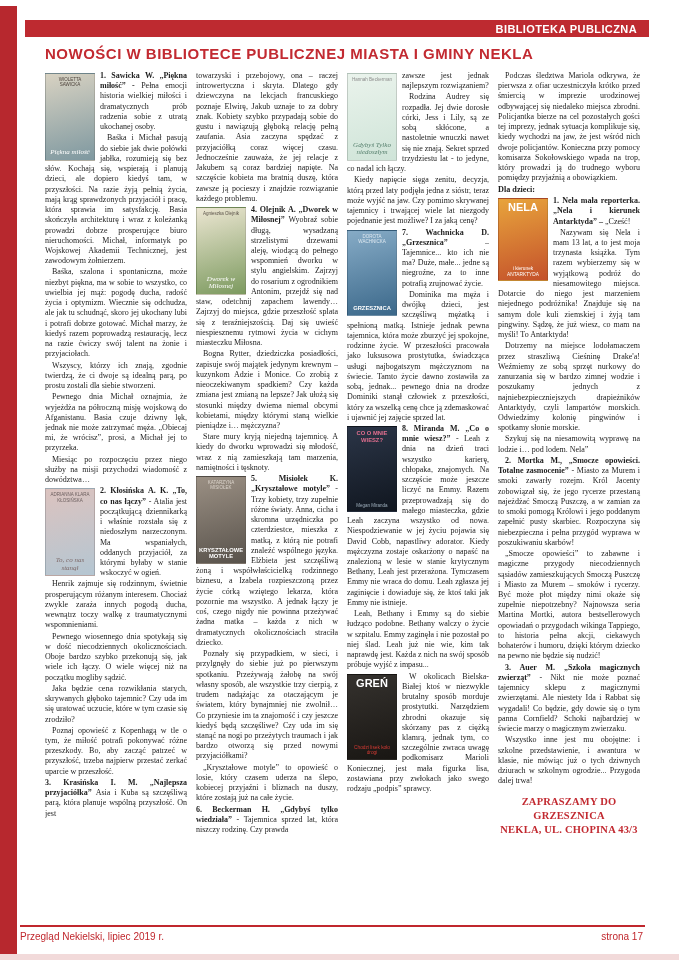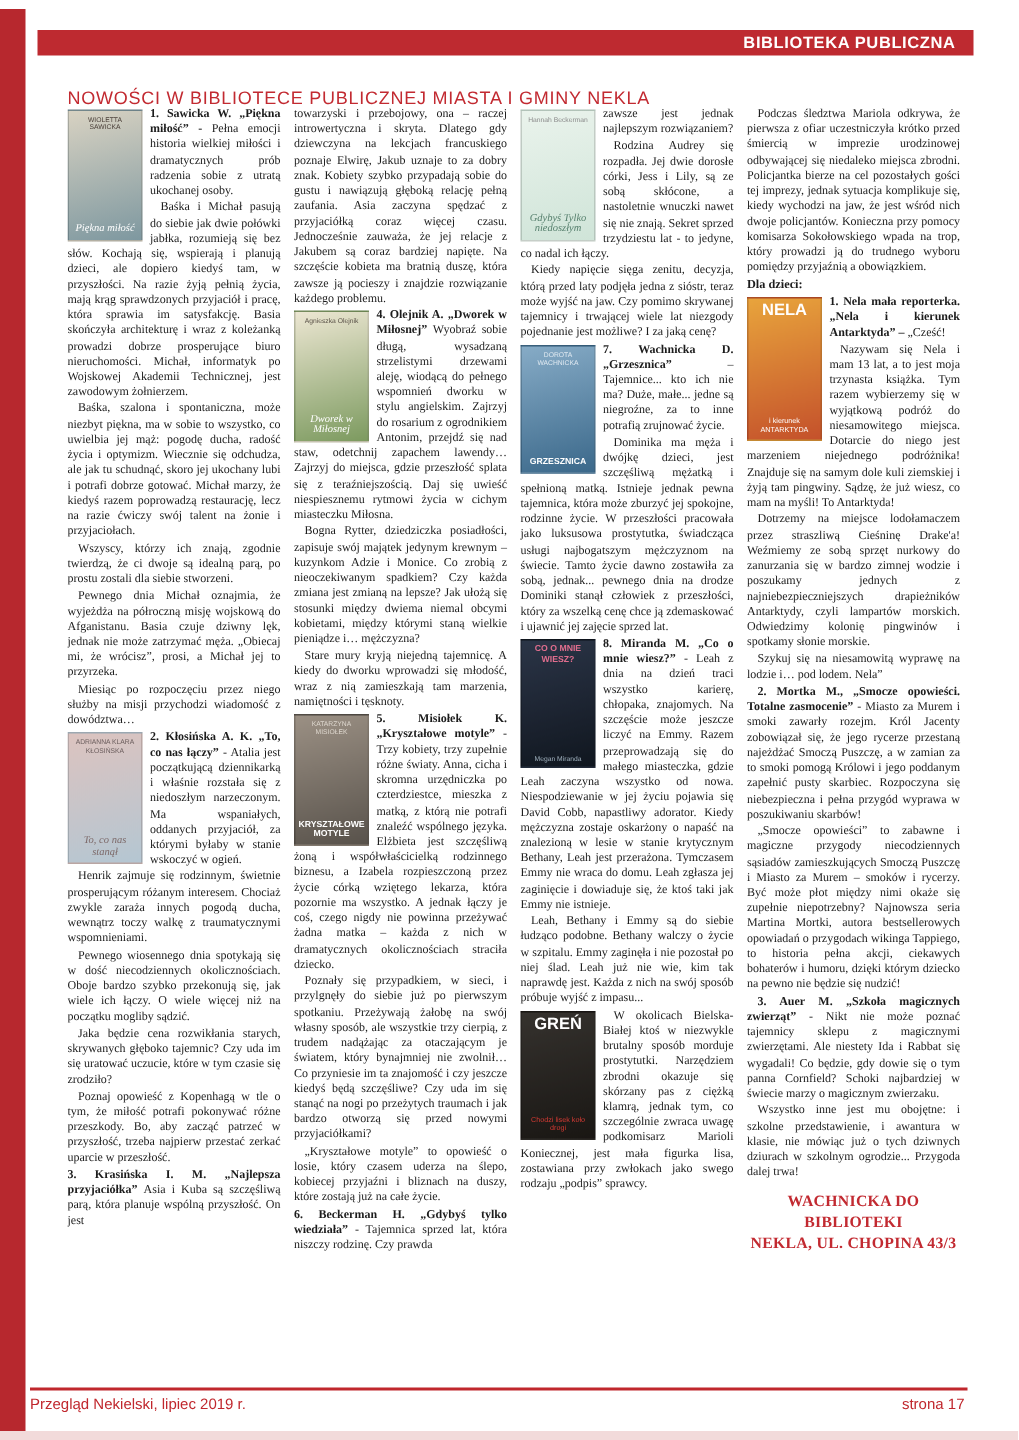--- a/index.html
+++ b/index.html
@@ -4,21 +4,21 @@
 <style>
   html,body{margin:0;padding:0;background:#ffffff;}
   .page{position:relative;width:679px;height:960px;background:#ffffff;overflow:hidden;
         font-family:"Liberation Serif",serif;}
   .leftbar{position:absolute;left:0;top:6px;width:17px;height:954px;background:#b7282e;}
   .banner{position:absolute;left:25px;top:20px;width:624px;height:17px;background:#be2a30;
           color:#ffffff;display:flex;align-items:center;justify-content:flex-end;
           padding-right:12px;box-sizing:border-box;
           font-family:"Liberation Sans",sans-serif;font-size:11px;font-weight:600;letter-spacing:.4px;text-align:center;}
   .title{position:absolute;left:45px;top:45px;width:600px;color:#c22a31;
-         font-family:"Liberation Sans",sans-serif;font-size:12px;font-weight:400;letter-spacing:.5px;margin-top:13px;}
+         font-family:"Liberation Sans",sans-serif;font-size:15px;font-weight:700;letter-spacing:.5px;}
   .columns{position:absolute;left:45px;top:71px;width:597px;height:851px;display:flex;gap:9px;overflow:hidden;}
   .col{width:142px;font-size:8px;line-height:1.28;text-align:justify;color:#1c1c1c;}
   .col p{margin:0 0 1px 0;text-indent:7px;}
   .col p.noindent{text-indent:0;}
   .lead{font-weight:700;margin-top:48px;}
   .kids-heading{font-weight:700;font-size:8.2px;}
   .invite{color:#c22a31;font-family:"Liberation Serif",serif;font-size:10.5px;line-height:1.3;
           font-weight:600;text-align:center;margin-top:9px;letter-spacing:.2px;}
   .cover{float:left;width:50px;margin:2px 5px 2px 0;padding:3px 2px;box-sizing:border-box;
          display:flex;flex-direction:column;justify-content:space-between;align-items:center;
@@ -109,34 +109,34 @@
         <p>Leah, Bethany i Emmy są do siebie łudząco podobne. Bethany walczy o życie w szpitalu. Emmy zaginęła i nie pozostał po niej ślad. Leah już nie wie, kim tak naprawdę jest. Każda z nich na swój sposób próbuje wyjść z impasu...</p>
         <div class="cover" style="background: linear-gradient(165deg, rgb(53, 50, 46), rgb(25, 22, 19)); height: 86px;">
           <div class="cl big" style="color: rgb(255, 255, 255);">GREŃ</div>
           <div class="cl small" style="color: rgb(210, 58, 51);">Chodzi lisek koło drogi</div>
         </div>
         <p>W okolicach Bielska-Białej ktoś w niezwykle brutalny sposób morduje prostytutki. Narzędziem zbrodni okazuje się skórzany pas z ciężką klamrą, jednak tym, co szczególnie zwraca uwagę podkomisarz Marioli Koniecznej, jest mała figurka lisa, zostawiana przy zwłokach jako swego rodzaju „podpis” sprawcy.</p>
       </div>
     <div class="col" id="col-3">
         <p>Podczas śledztwa Mariola odkrywa, że pierwsza z ofiar uczestniczyła krótko przed śmiercią w imprezie urodzinowej odbywającej się niedaleko miejsca zbrodni. Policjantka bierze na cel pozostałych gości tej imprezy, jednak sytuacja komplikuje się, kiedy wychodzi na jaw, że jest wśród nich dwoje policjantów. Konieczna przy pomocy komisarza Sokołowskiego wpada na trop, który prowadzi ją do trudnego wyboru pomiędzy przyjaźnią a obowiązkiem.</p>
         <p class="kids-heading noindent">Dla dzieci:</p>
-        <div class="cover" style="background: linear-gradient(165deg, rgb(232, 164, 60), rgb(196, 81, 43)); height: 96px;">
+        <div class="cover" style="background: linear-gradient(165deg, rgb(232, 164, 60), rgb(196, 81, 43)); height: 83px;">
           <div class="cl big" style="color: rgb(255, 255, 255);">NELA</div>
           <div class="cl small" style="color: rgb(255, 255, 255);">i kierunek ANTARKTYDA</div>
         </div>
         <p class="noindent"><span class="lead">1. Nela mała reporterka. „Nela i kierunek Antarktyda” – </span>„Cześć!</p>
         <p>Nazywam się Nela i mam 13 lat, a to jest moja trzynasta książka. Tym razem wybierzemy się w wyjątkową podróż do niesamowitego miejsca. Dotarcie do niego jest marzeniem niejednego podróżnika! Znajduje się na samym dole kuli ziemskiej i żyją tam pingwiny. Sądzę, że już wiesz, co mam na myśli! To Antarktyda!</p>
         <p>Dotrzemy na miejsce lodołamaczem przez straszliwą Cieśninę Drake'a! Weźmiemy ze sobą sprzęt nurkowy do zanurzania się w bardzo zimnej wodzie i poszukamy jednych z najniebezpieczniejszych drapieżników Antarktydy, czyli lampartów morskich. Odwiedzimy kolonię pingwinów i spotkamy słonie morskie.</p>
         <p>Szykuj się na niesamowitą wyprawę na lodzie i… pod lodem. Nela”</p>
         <p><span class="lead">2. Mortka M., „Smocze opowieści. Totalne zasmocenie” </span>- Miasto za Murem i smoki zawarły rozejm. Król Jacenty zobowiązał się, że jego rycerze przestaną najeżdżać Smoczą Puszczę, a w zamian za to smoki pomogą Królowi i jego poddanym zapełnić pusty skarbiec. Rozpoczyna się niebezpieczna i pełna przygód wyprawa w poszukiwaniu skarbów!</p>
         <p>„Smocze opowieści” to zabawne i magiczne przygody niecodziennych sąsiadów zamieszkujących Smoczą Puszczę i Miasto za Murem – smoków i rycerzy. Być może płot między nimi okaże się zupełnie niepotrzebny? Najnowsza seria Martina Mortki, autora bestsellerowych opowiadań o przygodach wikinga Tappiego, to historia pełna akcji, ciekawych bohaterów i humoru, dzięki którym dziecko na pewno nie będzie się nudzić!</p>
         <p><span class="lead">3. Auer M. „Szkoła magicznych zwierząt” </span>- Nikt nie może poznać tajemnicy sklepu z magicznymi zwierzętami. Ale niestety Ida i Rabbat się wygadali! Co będzie, gdy dowie się o tym panna Cornfield? Schoki najbardziej w świecie marzy o magicznym zwierzaku.</p>
         <p>Wszystko inne jest mu obojętne: i szkolne przedstawienie, i awantura w klasie, nie mówiąc już o tych dziwnych dziurach w szkolnym ogrodzie... Przygoda dalej trwa!</p>
         <div class="invite">
-          <div>WACHNICKA DO BIBLIOTEKI</div>
+          <div>ZAPRASZAMY DO GRZESZNICA</div>
           <div>NEKLA,  UL. CHOPINA 43/3</div>
         </div>
       </div>
   </div>
 
   <div class="footrule"></div>
   <div class="footer-left">Przegląd Nekielski, lipiec 2019 r.</div>
   <div class="footer-right">strona 17</div>
   <div class="bottom-strip"></div>
 </div>

